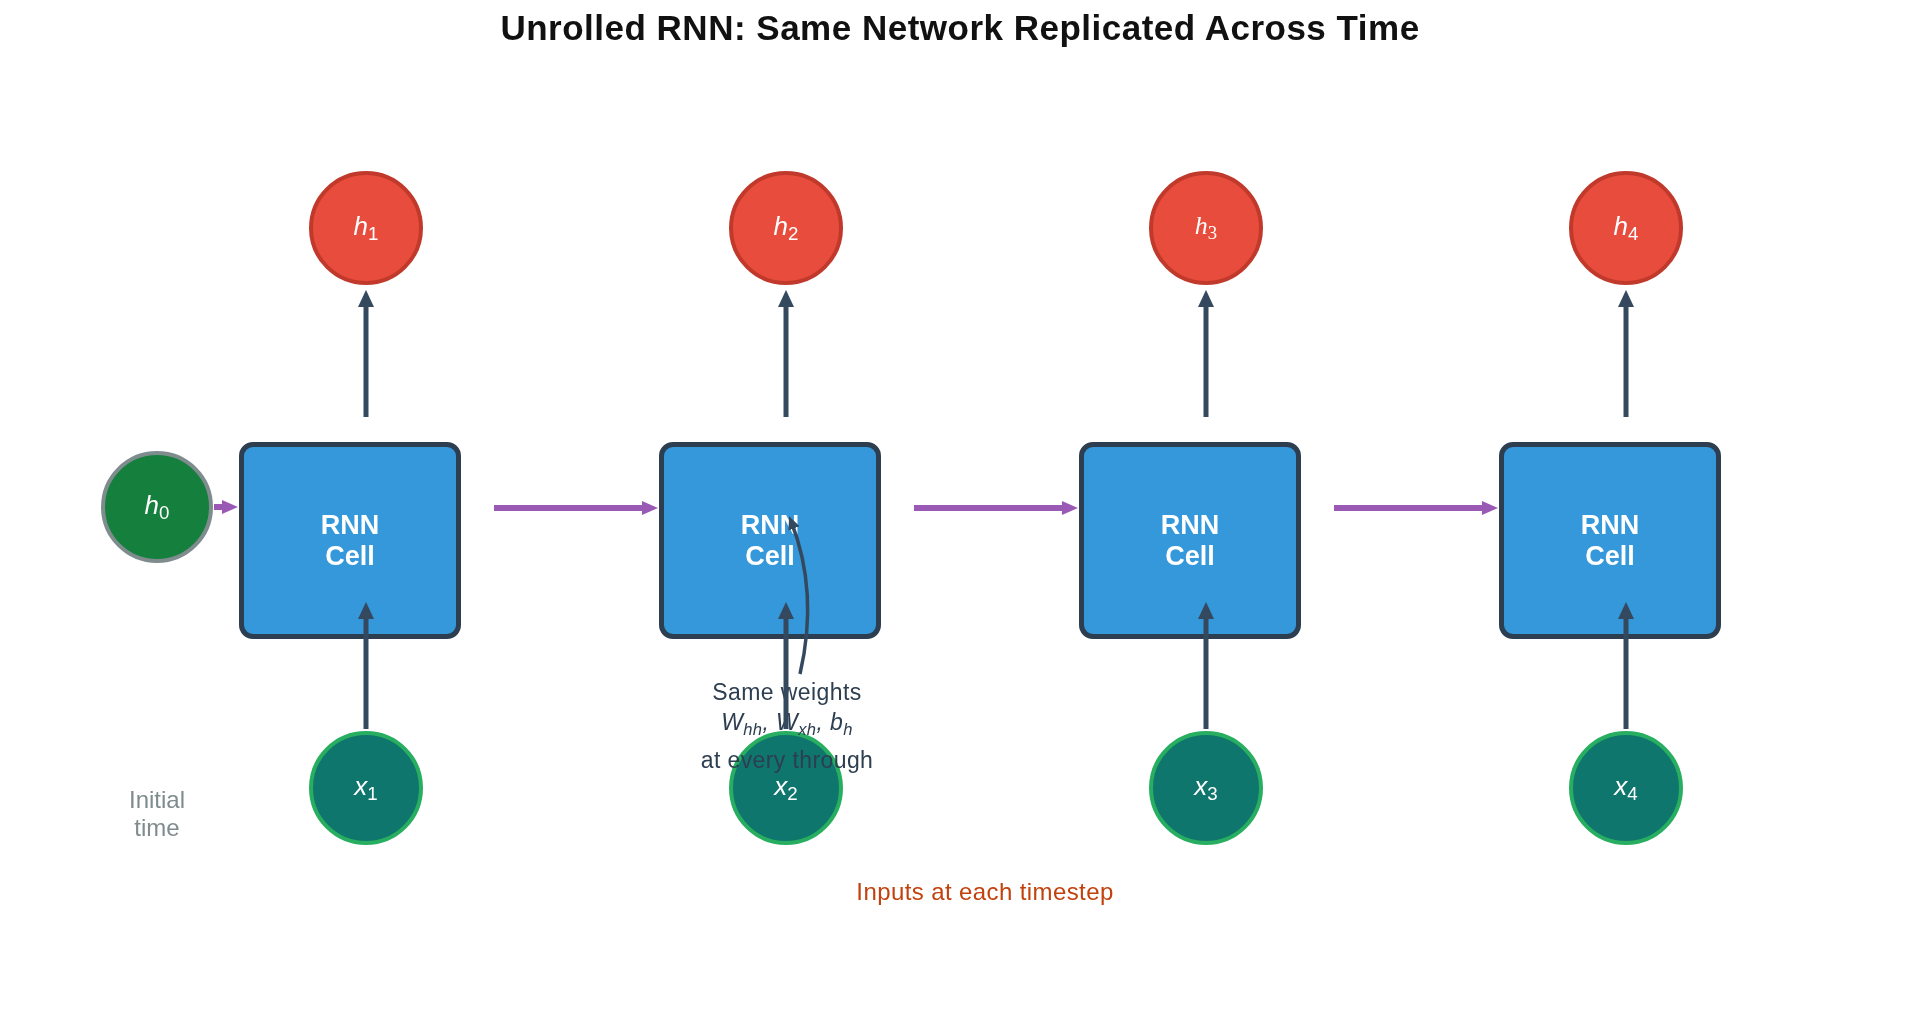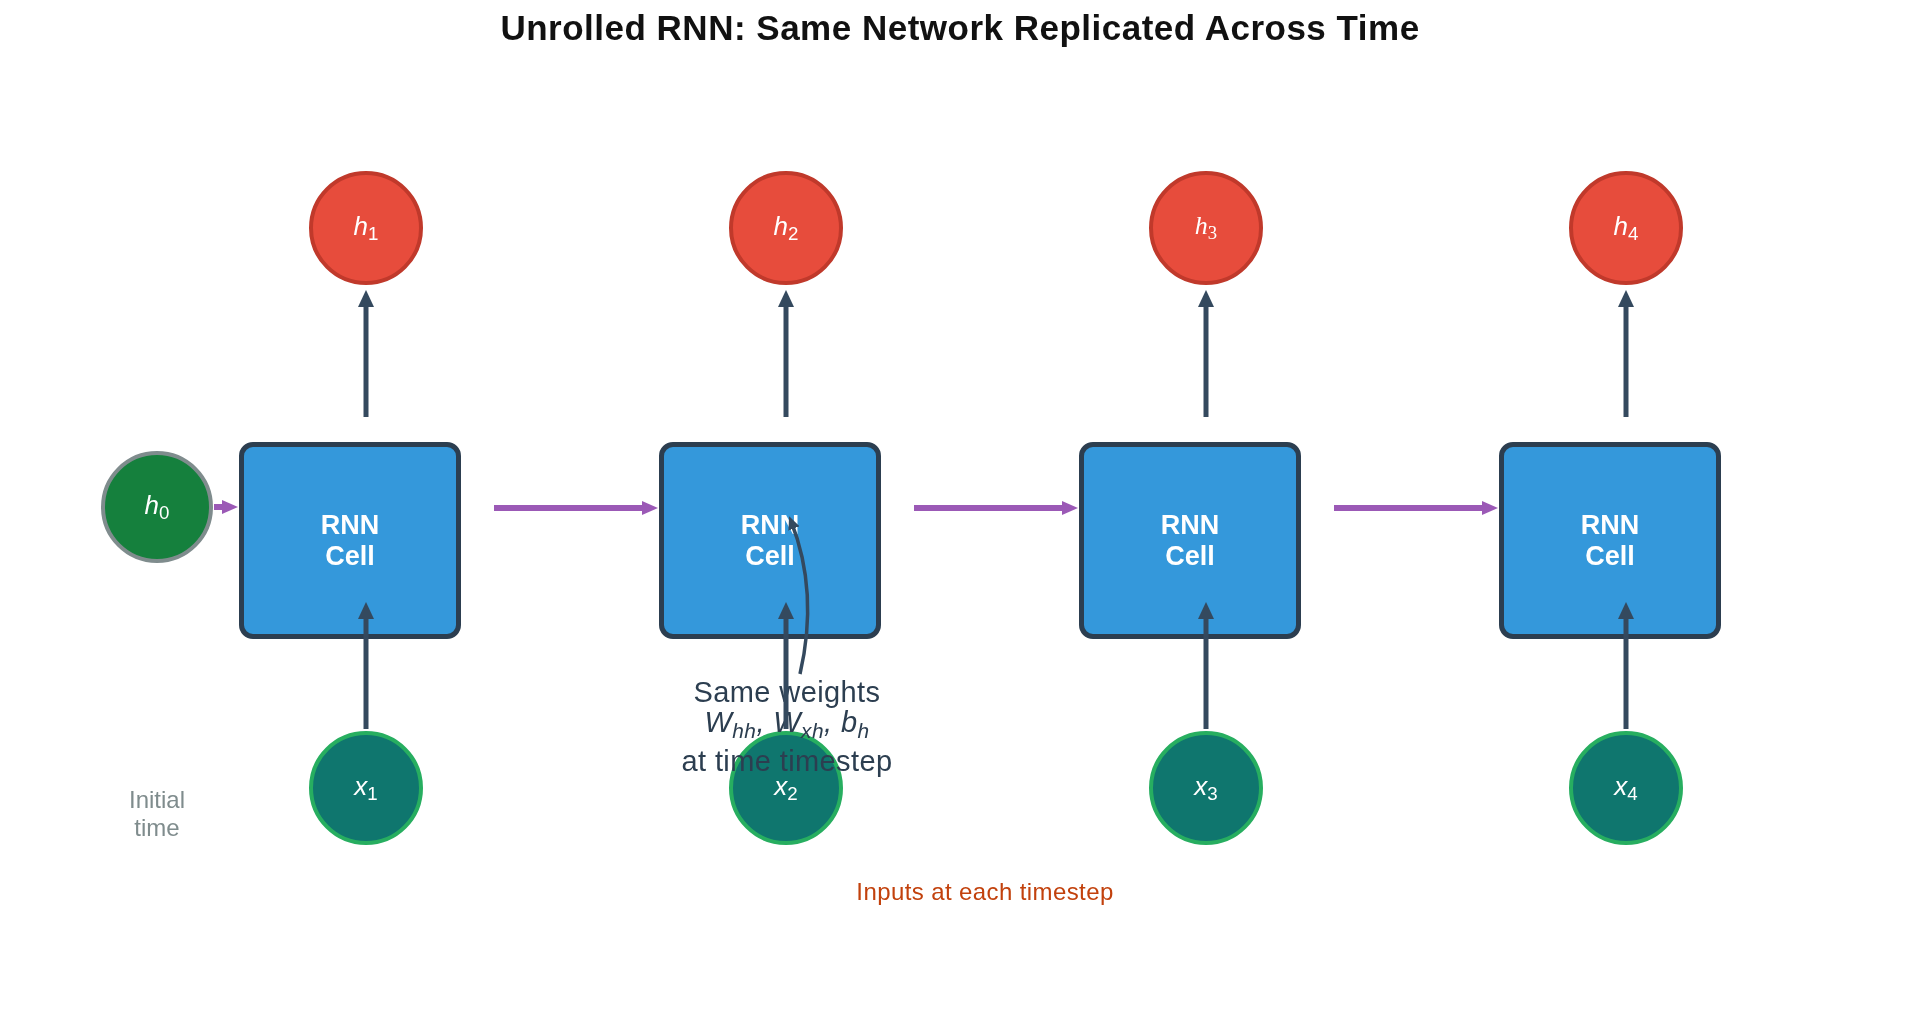--- a/index.html
+++ b/index.html
@@ -77,21 +77,21 @@
     left: 992px; top: 252px;
     transform: translate(-50%, -50%);
     font-size: 23px;
     letter-spacing: 0.8px;
     color: #9b59b6;
   }
   .weights-note {
     left: 787px; top: 677px;
     transform: translateX(-50%);
     text-align: center;
-    font-size: 29px;
+    font-size: 23px;
     line-height: 30px;
     letter-spacing: 0.4px;
     color: #2c3e50;
   }
   .weights-note .mathline { font-style: italic; }
   .weights-note .mathline .msub { font-style: italic; }
   .initial-label {
     left: 157px; top: 786px;
     transform: translateX(-50%);
     text-align: center;
@@ -164,21 +164,21 @@
     <span class="math"><span>x</span><span class="msub">3</span></span>
   </div>
   <div class="node node-x x4">
     <span class="math"><span>x</span><span class="msub">4</span></span>
   </div>
 
 
   <div class="label weights-note">
     <div>Same weights</div>
     <div class="mathline"><span>W</span><span class="msub">hh</span><span>, </span><span>W</span><span class="msub">xh</span><span>, </span><span>b</span><span class="msub">h</span></div>
-    <div>at time timestep</div>
+    <div>at every through</div>
   </div>
 
   <div class="label initial-label">
     <div>Initial</div>
     <div>time</div>
   </div>
 
   <div class="label inputs-label">Inputs at each timestep</div>
 
   <svg class="arrows" viewBox="0 0 1920 1014" xmlns="http://www.w3.org/2000/svg">

